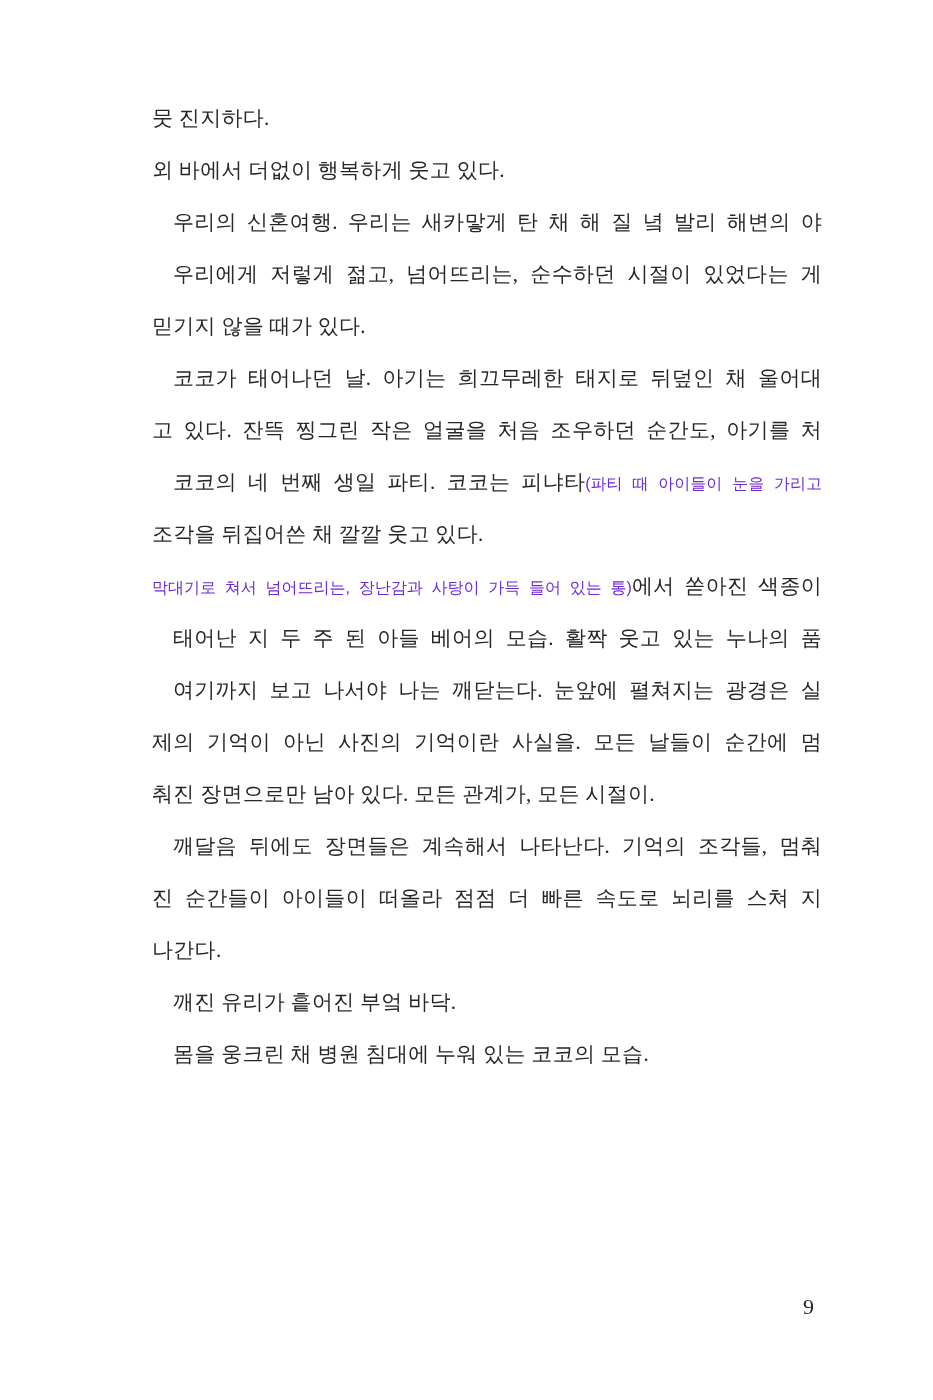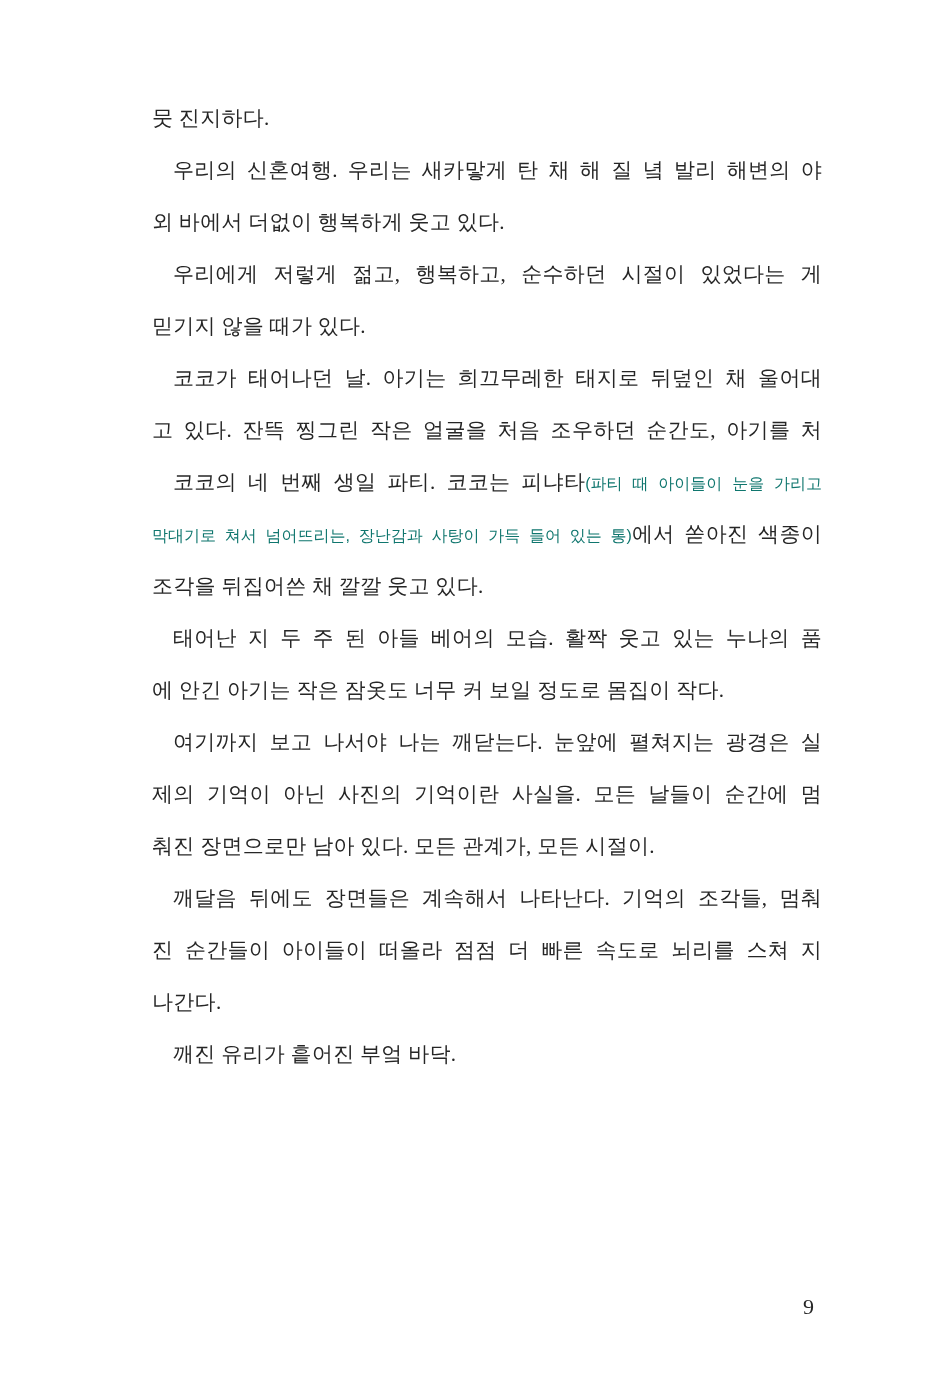--- a/index.html
+++ b/index.html
@@ -30,53 +30,53 @@
     letter-spacing: 0.3px;
   }
   .line.justify {
     text-align: justify;
     text-align-last: justify;
   }
   .line.indent { padding-left: 21px; }
   .seg { font-size: 21px; color: #262626; }
   .seg.small {
     font-size: 16px;
-    color: #0f766e;
+    color: #6d28d9;
     font-family: "Liberation Sans", "DejaVu Sans", sans-serif;
     letter-spacing: 0px;
   }
   .folio {
     position: absolute;
     top: 1292px; left: 152px;
     width: 662px;
     text-align: right;
     font-size: 22px;
     color: #262626;
     line-height: 30px;
   }
 </style>
 </head>
 <body>
 
 <div class="page">
   <div class="text-block">
       <div class="line"><span class="seg">뭇 진지하다.</span></div>
+      <div class="line"><span class="seg">외 바에서 더없이 행복하게 웃고 있다.</span></div>
       <div class="line indent justify"><span class="seg">우리의 신혼여행. 우리는 새카맣게 탄 채 해 질 녘 발리 해변의 야</span></div>
-      <div class="line"><span class="seg">외 바에서 더없이 행복하게 웃고 있다.</span></div>
-      <div class="line indent justify"><span class="seg">우리에게 저렇게 젊고, 행복하고, 순수하던 시절이 있었다는 게</span></div>
+      <div class="line indent justify"><span class="seg">우리에게 저렇게 젊고, 넘어뜨리는, 순수하던 시절이 있었다는 게</span></div>
       <div class="line"><span class="seg">믿기지 않을 때가 있다.</span></div>
       <div class="line indent justify"><span class="seg">코코가 태어나던 날. 아기는 희끄무레한 태지로 뒤덮인 채 울어대</span></div>
       <div class="line justify"><span class="seg">고 있다. 잔뜩 찡그린 작은 얼굴을 처음 조우하던 순간도, 아기를 처</span></div>
       <div class="line indent justify"><span class="seg">코코의 네 번째 생일 파티. 코코는 피냐타</span><span class="seg small">(파티 때 아이들이 눈을 가리고</span></div>
+      <div class="line"><span class="seg">조각을 뒤집어쓴 채 깔깔 웃고 있다.</span></div>
       <div class="line justify"><span class="seg small">막대기로 쳐서 넘어뜨리는, 장난감과 사탕이 가득 들어 있는 통)</span><span class="seg">에서 쏟아진 색종이</span></div>
-      <div class="line"><span class="seg">조각을 뒤집어쓴 채 깔깔 웃고 있다.</span></div>
       <div class="line indent justify"><span class="seg">태어난 지 두 주 된 아들 베어의 모습. 활짝 웃고 있는 누나의 품</span></div>
-      <div class="line"><span class="seg">에 안긴 아기는 작은 잠옷도 너무 커 보일 정도로 몸집이 작다.</span></div>
       <div class="line indent justify"><span class="seg">여기까지 보고 나서야 나는 깨닫는다. 눈앞에 펼쳐지는 광경은 실</span></div>
       <div class="line justify"><span class="seg">제의 기억이 아닌 사진의 기억이란 사실을. 모든 날들이 순간에 멈</span></div>
       <div class="line"><span class="seg">춰진 장면으로만 남아 있다. 모든 관계가, 모든 시절이.</span></div>
       <div class="line indent justify"><span class="seg">깨달음 뒤에도 장면들은 계속해서 나타난다. 기억의 조각들, 멈춰</span></div>
       <div class="line justify"><span class="seg">진 순간들이 아이들이 떠올라 점점 더 빠른 속도로 뇌리를 스쳐 지</span></div>
       <div class="line"><span class="seg">나간다.</span></div>
       <div class="line indent"><span class="seg">깨진 유리가 흩어진 부엌 바닥.</span></div>
+      <div class="line indent"><span class="seg">몸을 웅크린 채 병원 침대에 누워 있는 코코의 모습.</span></div>
     </div>
   <div class="folio">9</div>
 </div>
 
 </body></html>

